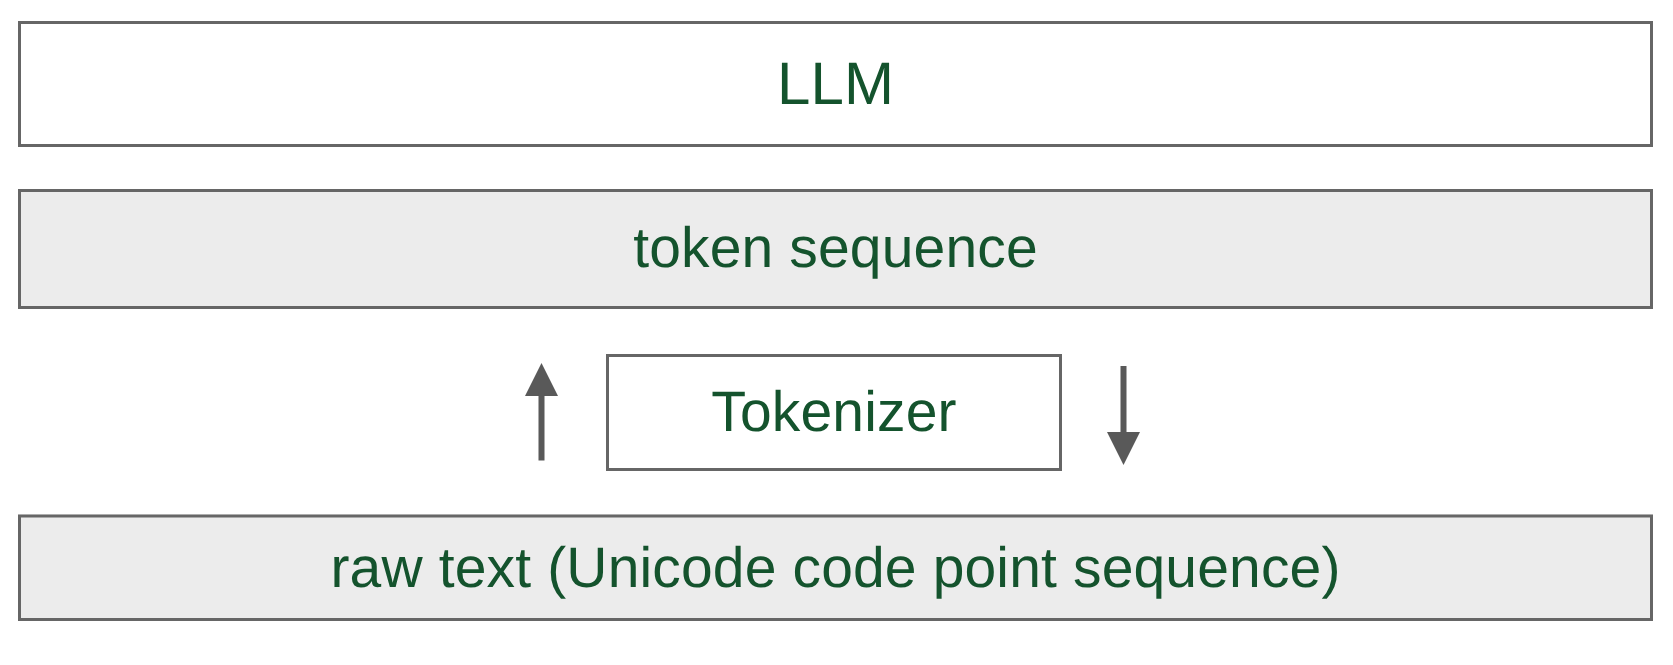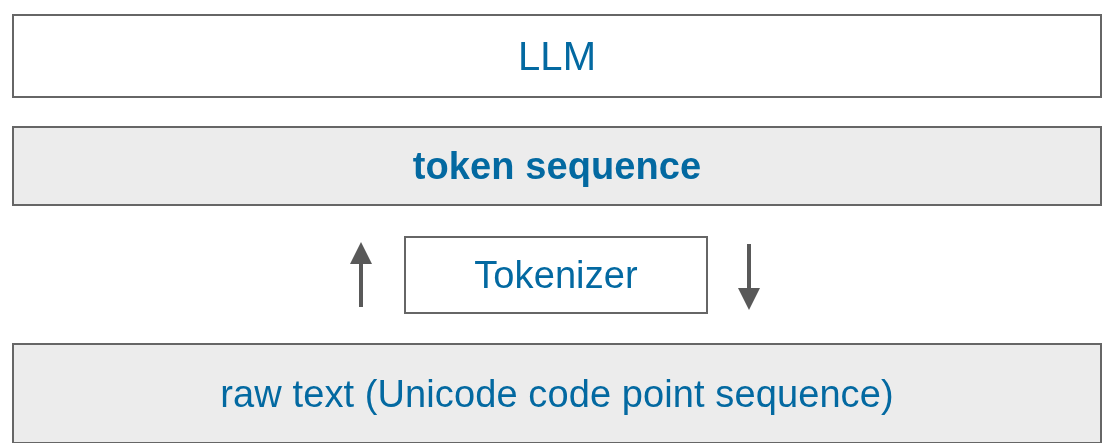--- a/index.html
+++ b/index.html
@@ -21,21 +21,21 @@
     overflow: hidden;
   }
 
   .box {
     position: absolute;
     box-sizing: border-box;
     border: 2px solid #666666;
     display: flex;
     align-items: center;
     justify-content: center;
-    color: #0369a1;
+    color: #14532d;
     line-height: 1;
     letter-spacing: 0.1px;
   }
 
   .box-white { background: #ffffff; }
   .box-gray  { background: #ececec; }
 
   
   #llm-box {
     left: 12px;
@@ -45,39 +45,38 @@
     font-size: 40px;
   }
 
   
   #token-sequence-box {
     left: 12px;
     top: 126px;
     width: 1090px;
     height: 80px;
     font-size: 38px;
-    font-weight: bold;
   }
 
   
   #tokenizer-box {
     left: 404px;
     top: 236px;
     width: 304px;
     height: 78px;
     font-size: 38px;
     text-align: right;
   }
 
   
   #raw-text-box {
     left: 12px;
     top: 343px;
     width: 1090px;
-    height: 101px;
+    height: 71px;
     font-size: 38px;
   }
 
   
   .arrow {
     position: absolute;
     top: 240px;
     width: 40px;
     height: 74px;
   }

